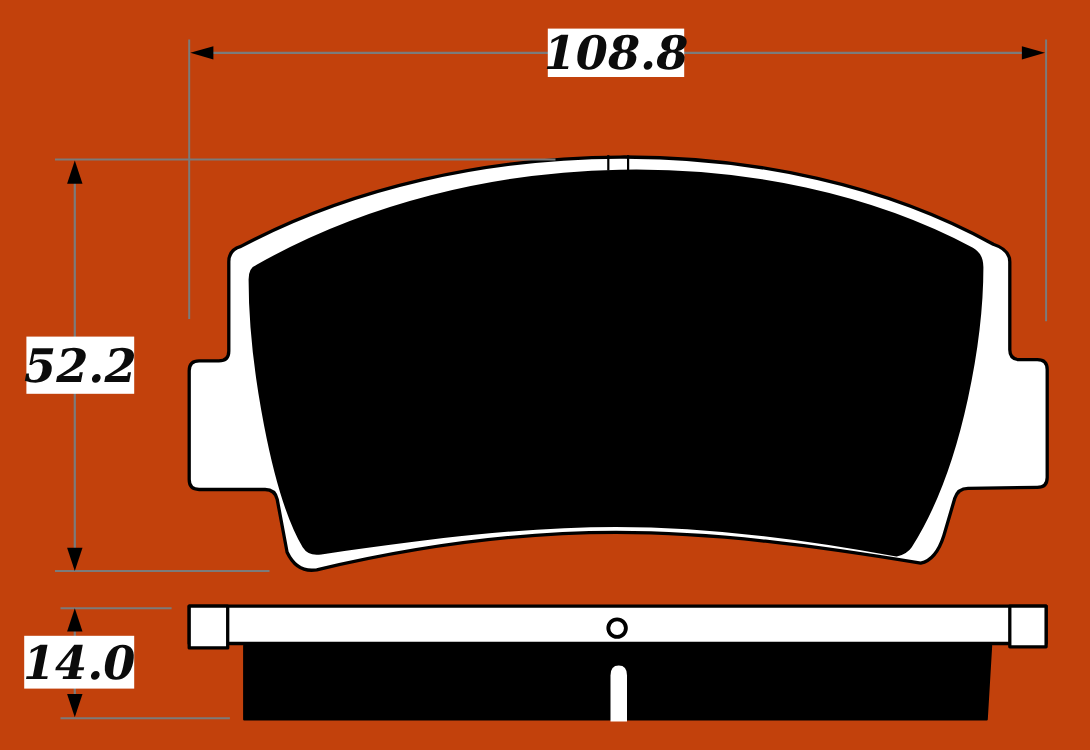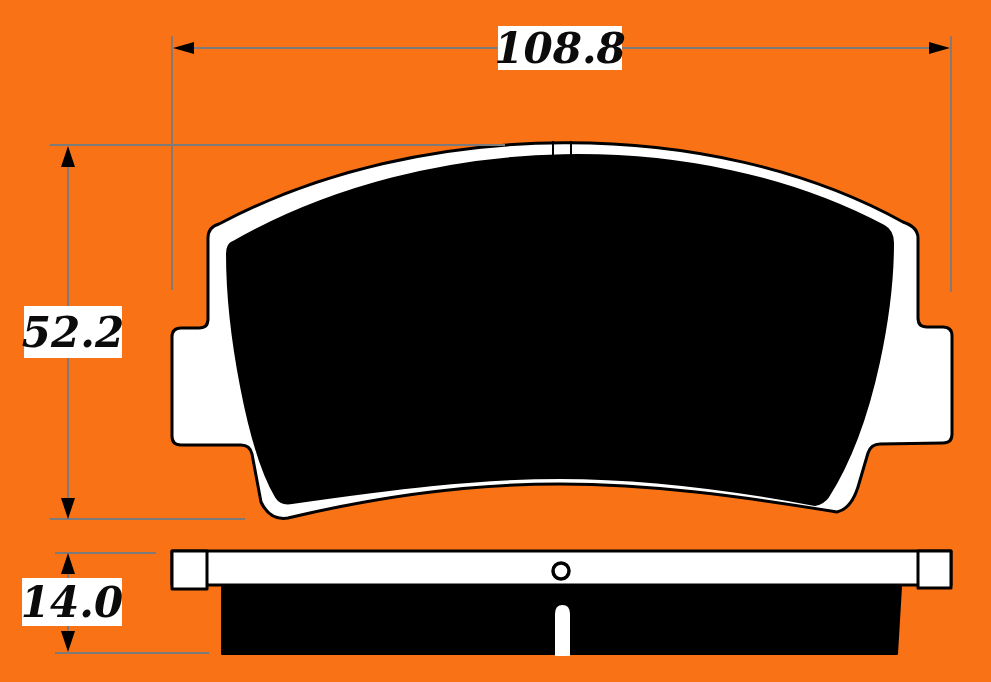--- a/index.html
+++ b/index.html
@@ -4,21 +4,21 @@
 <style>
   html, body {
     margin: 0;
     padding: 0;
     background: #ffffff;
   }
   .stage {
     position: relative;
     width: 991px;
     height: 682px;
-    background: #f97316;
+    background: #c2410c;
     overflow: hidden;
   }
   svg { display: block; }
   .dim-label {
     font-family: "DejaVu Serif", "Liberation Serif", serif;
     font-style: italic;
     font-weight: bold;
     font-size: 42px;
     fill: #0b0b0b;
   }

